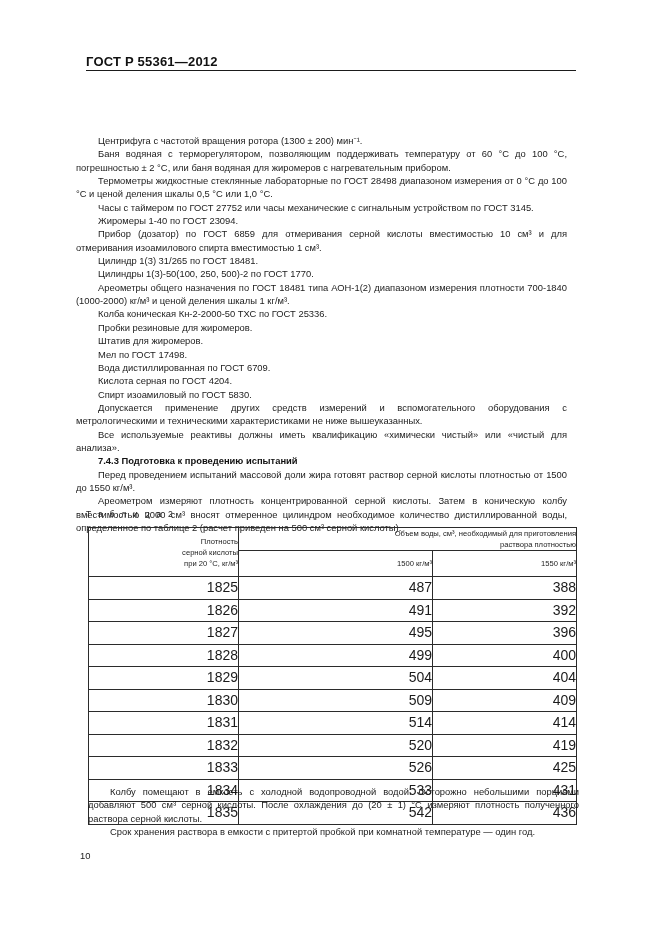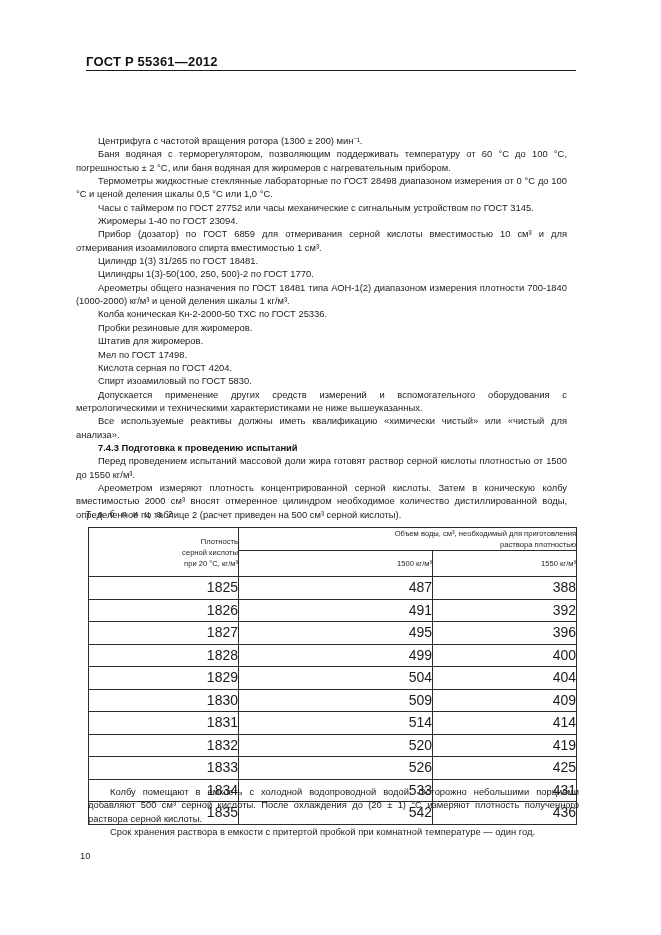--- a/index.html
+++ b/index.html
@@ -151,20 +151,21 @@
     <p class="para">Часы с таймером по ГОСТ 27752 или часы механические с сигнальным устройством по ГОСТ 3145.</p>
     <p class="para">Жиромеры 1-40 по ГОСТ 23094.</p>
     <p class="para">Прибор (дозатор) по ГОСТ 6859 для отмеривания серной кислоты вместимостью 10 см³ и для отмеривания изоамилового спирта вместимостью 1 см³.</p>
     <p class="para">Цилиндр 1(3) 31/265 по ГОСТ 18481.</p>
     <p class="para">Цилиндры 1(3)-50(100, 250, 500)-2 по ГОСТ 1770.</p>
     <p class="para">Ареометры общего назначения по ГОСТ 18481 типа АОН-1(2) диапазоном измерения плотности 700-1840 (1000-2000) кг/м³ и ценой деления шкалы 1 кг/м³.</p>
     <p class="para">Колба коническая Кн-2-2000-50 ТХС по ГОСТ 25336.</p>
     <p class="para">Пробки резиновые для жиромеров.</p>
     <p class="para">Штатив для жиромеров.</p>
     <p class="para">Мел по ГОСТ 17498.</p>
+    <p class="para">Вода дистиллированная по ГОСТ 6709.</p>
     <p class="para">Кислота серная по ГОСТ 4204.</p>
     <p class="para">Спирт изоамиловый по ГОСТ 5830.</p>
     <p class="para">Допускается применение других средств измерений и вспомогательного оборудования с метрологическими и техническими характеристиками не ниже вышеуказанных.</p>
     <p class="para">Все используемые реактивы должны иметь квалификацию «химически чистый» или «чистый для анализа».</p>
     <p class="heading">7.4.3 Подготовка к проведению испытаний</p>
     <p class="para">Перед проведением испытаний массовой доли жира готовят раствор серной кислоты плотностью от 1500 до 1550 кг/м³.</p>
     <p class="para">Ареометром измеряют плотность концентрированной серной кислоты. Затем в коническую колбу вместимостью 2000 см³ вносят отмеренное цилиндром необходимое количество дистиллированной воды, определенное по таблице 2 (расчет приведен на 500 см³ серной кислоты).</p>
   </div>
 
   <div class="table-caption">Т а б л и ц а  2</div>

